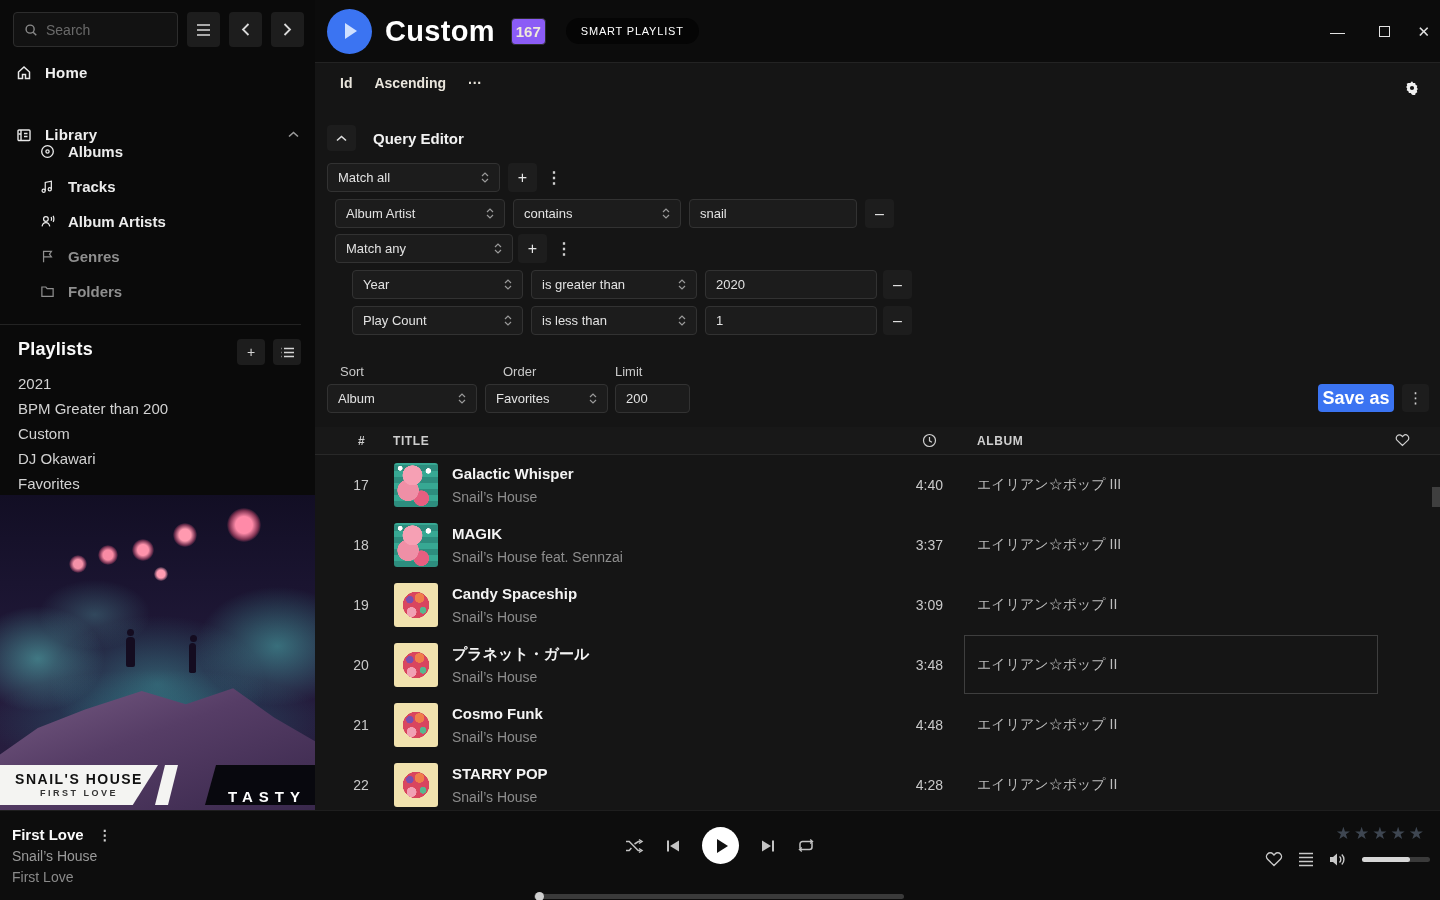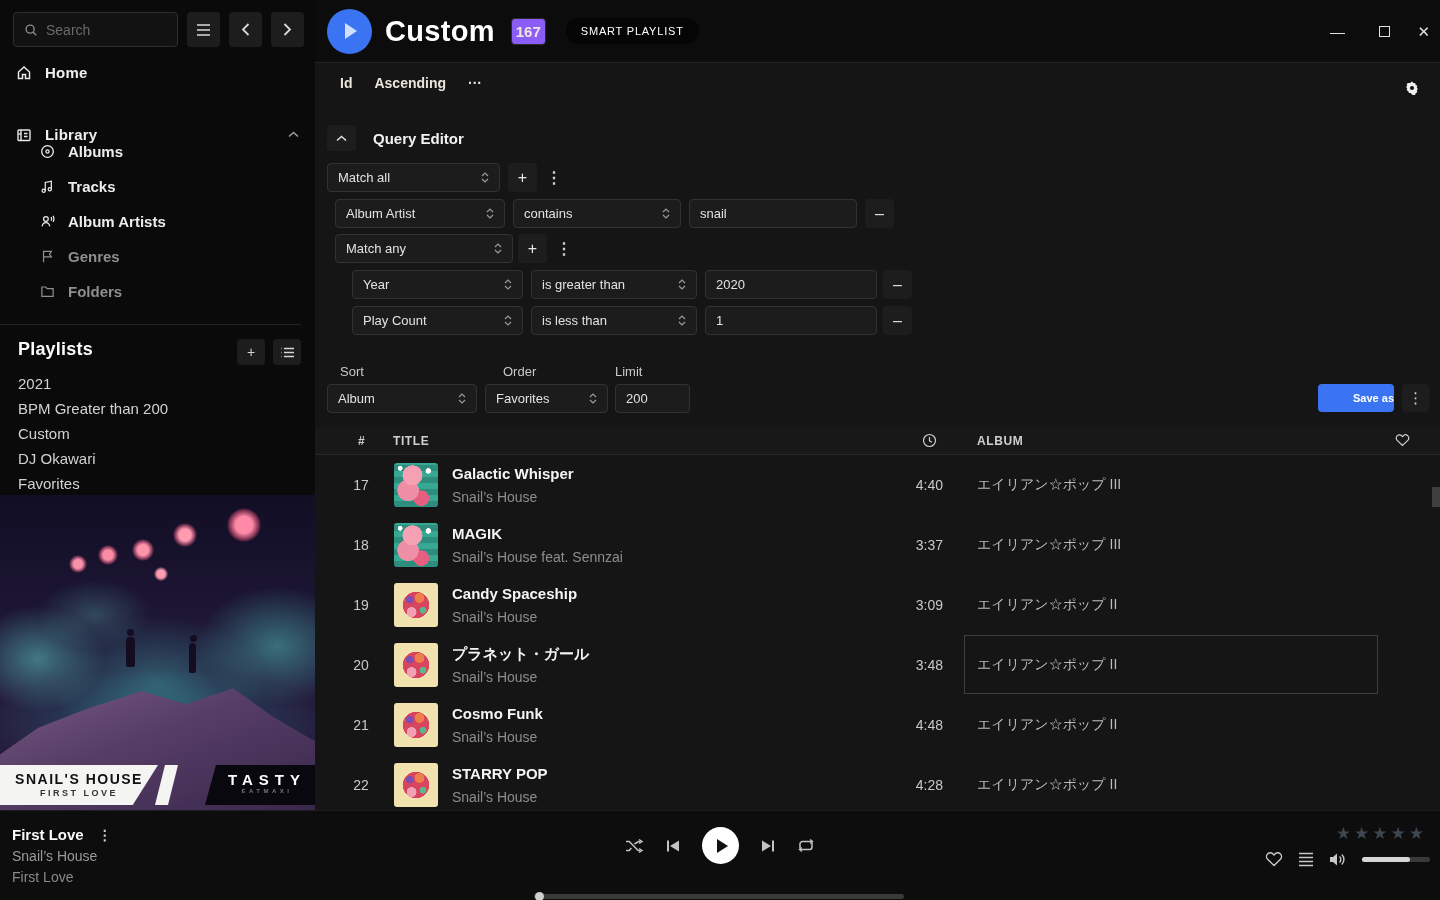--- a/index.html
+++ b/index.html
@@ -44,21 +44,21 @@
   .rocks { position:absolute; left:0; bottom:0; width:100%; height:42%;
     background:linear-gradient(160deg,#7a5e86 0%,#563d66 45%,#39284c 100%);
     clip-path:polygon(0 58%,12% 38%,27% 24%,45% 10%,59% 20%,74% 8%,87% 30%,100% 48%,100% 100%,0 100%); }
   .fig { position:absolute; width:9px; height:30px; background:#140c20; border-radius:4px 4px 2px 2px; }
   .fig::before { content:""; position:absolute; top:-8px; left:1px; width:7px; height:7px; border-radius:50%; background:#140c20; }
   .banner { position:absolute; left:0; right:0; bottom:5px; height:40px; }
   .banner-left { position:absolute; left:0; top:0; width:158px; height:40px; background:#f4f4f2;
     clip-path:polygon(0 0,100% 0,84% 100%,0 100%); text-align:center; padding-top:6px; }
   .banner-sliver { position:absolute; left:160px; top:0; width:13px; height:40px; background:#f4f4f2; transform:skewX(-14deg); }
   .banner-right { position:absolute; left:205px; right:0; top:0; height:40px; background:#08080e;
-    clip-path:polygon(10% 0,100% 0,100% 100%,0 100%); text-align:center; padding-top:6px; }
+    clip-path:polygon(10% 0,100% 0,100% 100%,0 100%); text-align:center; padding-top:23px; }
   .cov-artist { color:#111; font-size:14px; font-weight:800; letter-spacing:1.5px; }
   .cov-album { color:#333; font-size:9px; font-weight:700; letter-spacing:2.5px; margin-top:1px; }
   .cov-label { color:#fff; font-size:15px; font-weight:700; letter-spacing:6px; padding-left:14px; }
   .cov-label-sub { color:#777; font-size:6px; font-weight:700; letter-spacing:3.5px; padding-left:14px; }
 
   
   #main { position:absolute; left:315px; top:0; width:1125px; height:810px; background:#151515; }
   #main-top { position:absolute; left:0; top:0; width:100%; height:63px; background:#0c0c0c; border-bottom:1px solid #232323;
     display:flex; align-items:center; padding-left:12px; }
   .play-circle { width:45px; height:45px; border-radius:50%; background:#3b74f2; display:flex; align-items:center;
@@ -87,21 +87,21 @@
     font-size:13px; display:flex; align-items:center; padding:0 10px; cursor:pointer; position:absolute; }
   .sel .caret { margin-left:auto; display:flex; flex-direction:column; gap:1px; color:#9a9a9a; }
   .inp { height:29px; background:#1c1c1c; border:1px solid #323232; border-radius:4px; color:#e2e2e2;
     font-size:13px; padding:0 10px; position:absolute; font-family:"Liberation Sans",sans-serif; outline:none; }
   .mini-btn { position:absolute; width:29px; height:29px; background:#1d1d1d; border-radius:4px; color:#e5e5e5;
     display:flex; align-items:center; justify-content:center; font-size:16px; cursor:pointer; }
   .dots-v { position:absolute; color:#cfcfcf; font-size:16px; font-weight:700; cursor:pointer; height:29px;
     display:flex; align-items:center; }
   .field-label { position:absolute; color:#c9c9c9; font-size:13px; font-weight:400; }
   .save-btn { position:absolute; left:1003px; top:384px; width:76px; height:28px; background:#3b74f2; border:none;
-    border-radius:4px; color:#fff; font-size:11px; font-weight:700; cursor:pointer; font-family:"Liberation Sans",sans-serif;text-align:right; }
+    border-radius:4px; color:#fff; font-size:18px; font-weight:700; cursor:pointer; font-family:"Liberation Sans",sans-serif; }
   .qe-dots-box { position:absolute; left:1087px; top:384px; width:27px; height:28px; background:#1d1d1d; border-radius:4px;
     color:#cfcfcf; display:flex; align-items:center; justify-content:center; font-size:15px; cursor:pointer; }
 
   
   .thead { position:absolute; left:0; top:427px; width:100%; height:28px; background:#181818;
     border-bottom:1px solid #282828; color:#cfcfcf; font-size:12px; font-weight:700; letter-spacing:.6px; }
   .thead > div { position:absolute; top:7px; }
   #track-list { position:absolute; left:0; top:455px; width:100%; height:355px; overflow:hidden; }
   .trow { position:relative; height:60px; width:100%; cursor:pointer; }
   .tnum { position:absolute; left:28px; width:36px; top:0; height:60px; display:flex; align-items:center;

